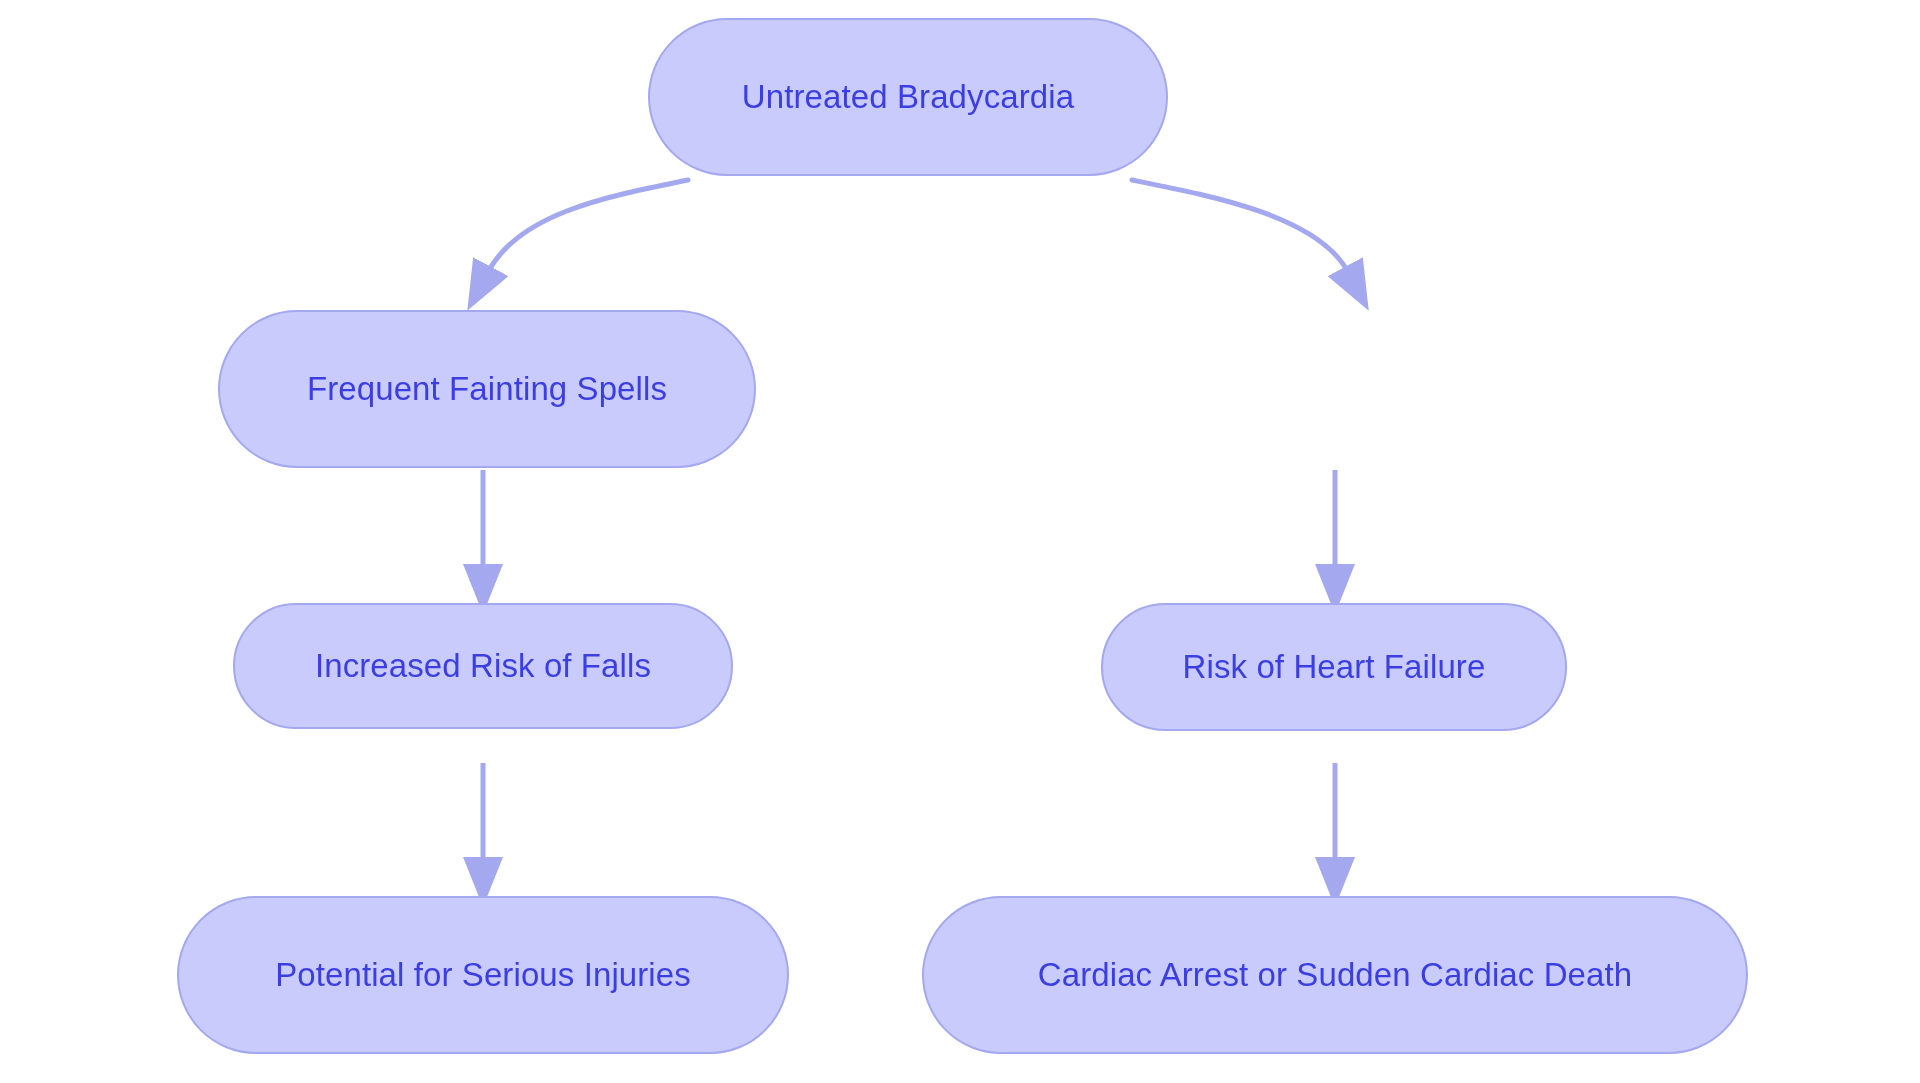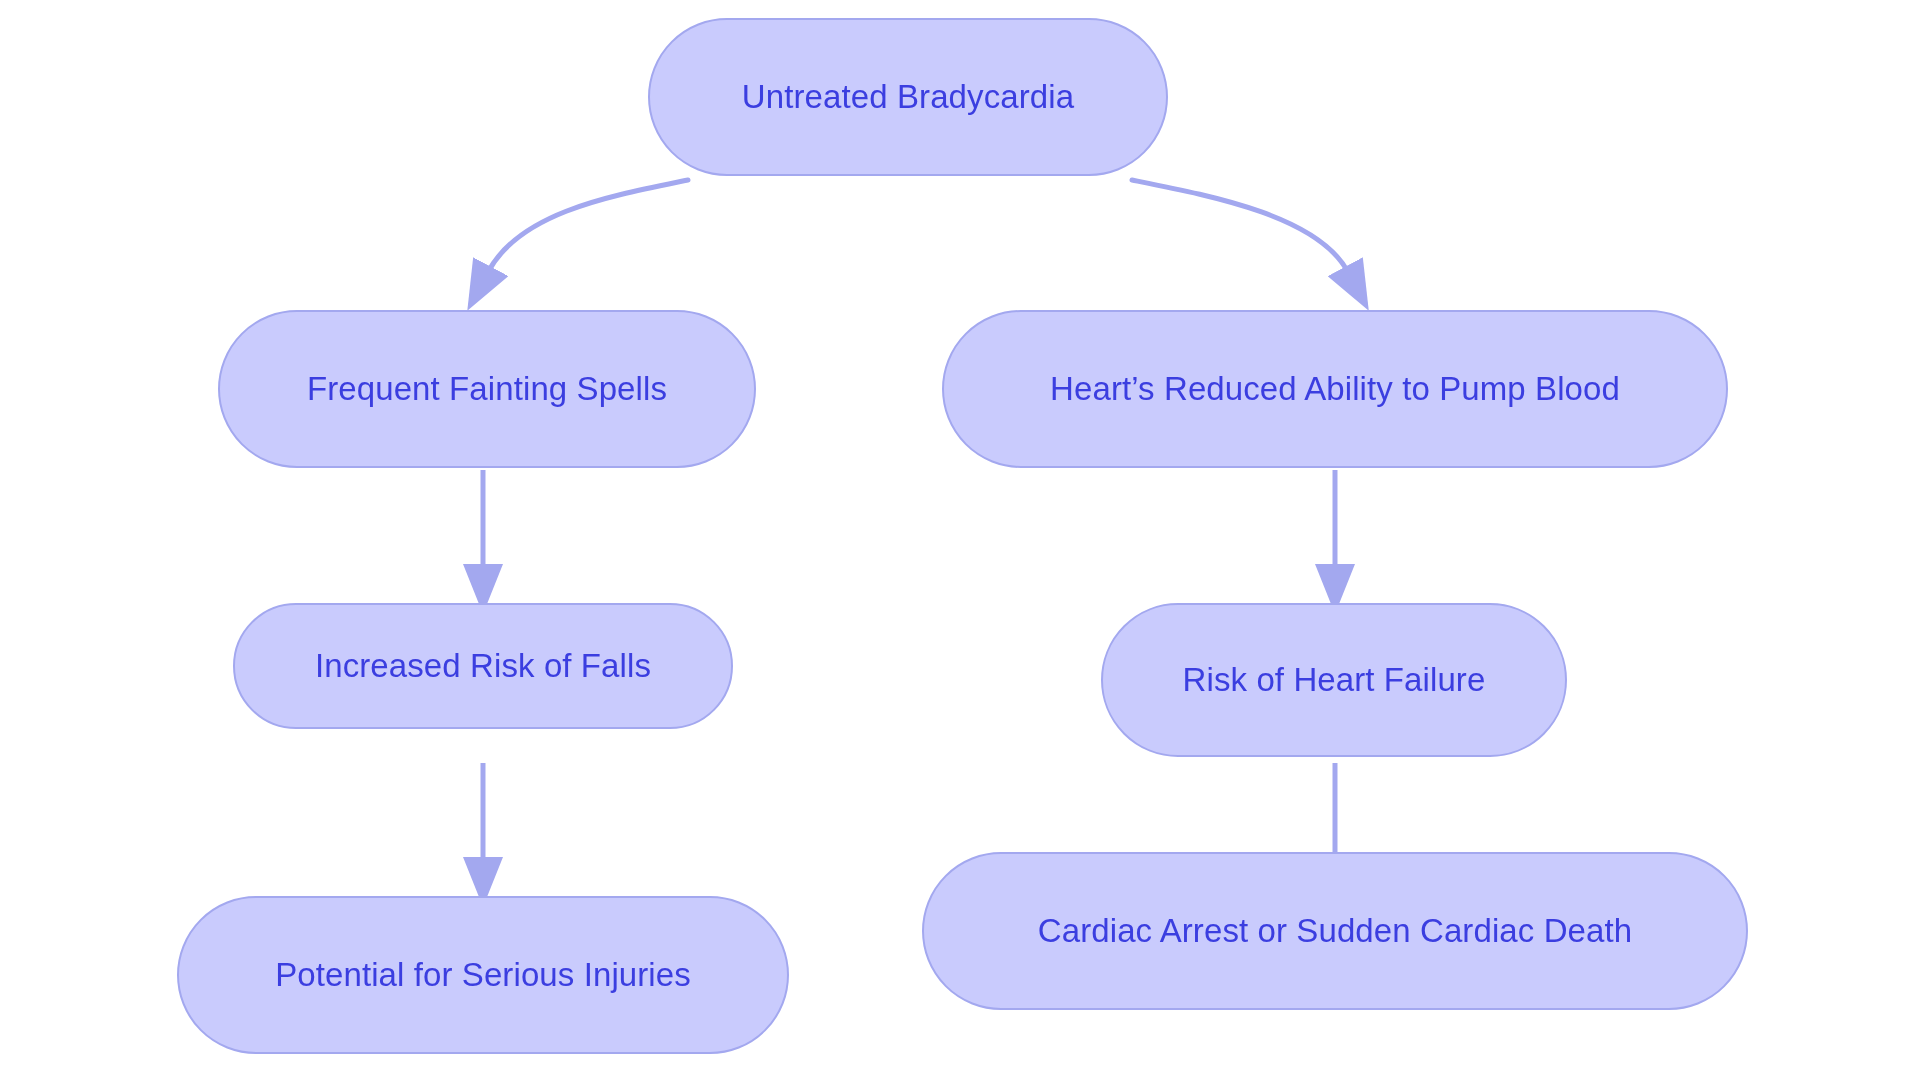--- a/index.html
+++ b/index.html
@@ -46,23 +46,23 @@
     letter-spacing: 0.1px;
     line-height: 1.15;
     white-space: nowrap;
     font-family: "Liberation Sans", "DejaVu Sans", sans-serif;
   }
   
   #node-root          { left: 648px; top: 18px;  width: 520px; height: 158px; }
   #node-fainting      { left: 218px; top: 310px; width: 538px; height: 158px; }
   #node-pumpblood     { left: 942px; top: 310px; width: 786px; height: 158px; }
   #node-falls         { left: 233px; top: 603px; width: 500px; height: 126px; }
-  #node-heartfailure  { left: 1101px; top: 603px; width: 466px; height: 154px; }
+  #node-heartfailure  { left: 1101px; top: 603px; width: 466px; height: 128px; }
   #node-injuries      { left: 177px; top: 896px; width: 612px; height: 158px; }
-  #node-cardiacarrest { left: 922px; top: 852px; width: 826px; height: 158px; }
+  #node-cardiacarrest { left: 922px; top: 896px; width: 826px; height: 158px; }
 </style>
 </head>
 <body>
 
 <div id="flowchart-root">
 
   <svg id="edge-layer" viewBox="0 0 1920 1083" width="1920" height="1083" xmlns="http://www.w3.org/2000/svg">
     <defs>
       <marker id="arrowhead" markerWidth="10" markerHeight="8" refX="1.2" refY="4" orient="auto" markerUnits="strokeWidth">
         <path d="M0,0 L10,4 L0,8 z" fill="#a3a8ef"></path>
@@ -83,23 +83,20 @@
   </svg>
 
   <div class="node" id="node-root">
     <span class="node-label">Untreated Bradycardia</span>
   </div>
 
   <div class="node" id="node-fainting">
     <span class="node-label">Frequent Fainting Spells</span>
   </div>
 
-  <div class="node" id="node-pumpblood">
-    <span class="node-label">Heart’s Reduced Ability to Pump Blood</span>
-  </div>
 
   <div class="node" id="node-falls">
     <span class="node-label">Increased Risk of Falls</span>
   </div>
 
   <div class="node" id="node-heartfailure">
     <span class="node-label">Risk of Heart Failure</span>
   </div>
 
   <div class="node" id="node-injuries">

